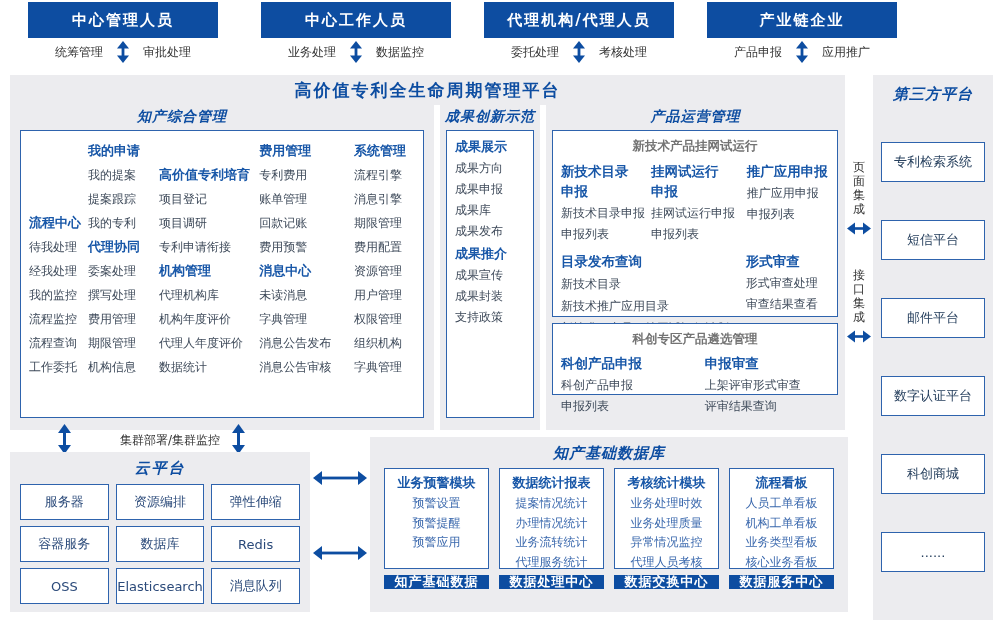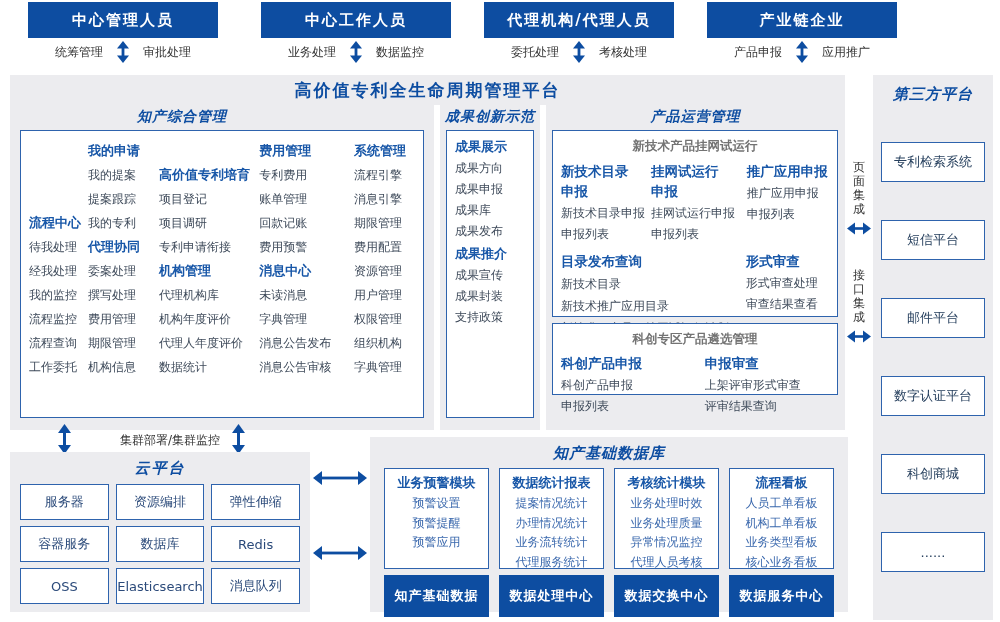--- a/index.html
+++ b/index.html
@@ -98,21 +98,21 @@
 
   
   .db{position:absolute;left:370px;top:437px;width:478px;height:175px;background:#ececef;}
   .db-title{padding-top:5px;text-align:center;font-size:15px;font-weight:bold;font-style:italic;
     color:#0d4da1;letter-spacing:1px;line-height:22px;}
   .db-cols{display:flex;gap:10px;margin:4px 14px 0;}
   .db-col{flex:1;display:flex;flex-direction:column;}
   .db-box{height:101px;background:#fff;border:1.5px solid #2e63ad;box-sizing:border-box;text-align:center;}
   .db-box .grp-title{line-height:22px;margin-top:3px;}
   .db-itm{font-size:12px;color:#3a68ad;line-height:19.5px;}
-  .db-footer{margin-top:6px;height:42px;background:#0d4da1;color:#fff;font-size:13px;font-weight:bold;
+  .db-footer{margin-top:6px;height:14px;background:#0d4da1;color:#fff;font-size:13px;font-weight:bold;
     display:flex;align-items:center;justify-content:center;letter-spacing:1px;}
 
   
   .cd-arrow{position:absolute;}
   .cd1{left:313px;top:471px;} .cd2{left:313px;top:546px;}
 </style>
 </head>
 <body>
 
 <div class="canvas">

